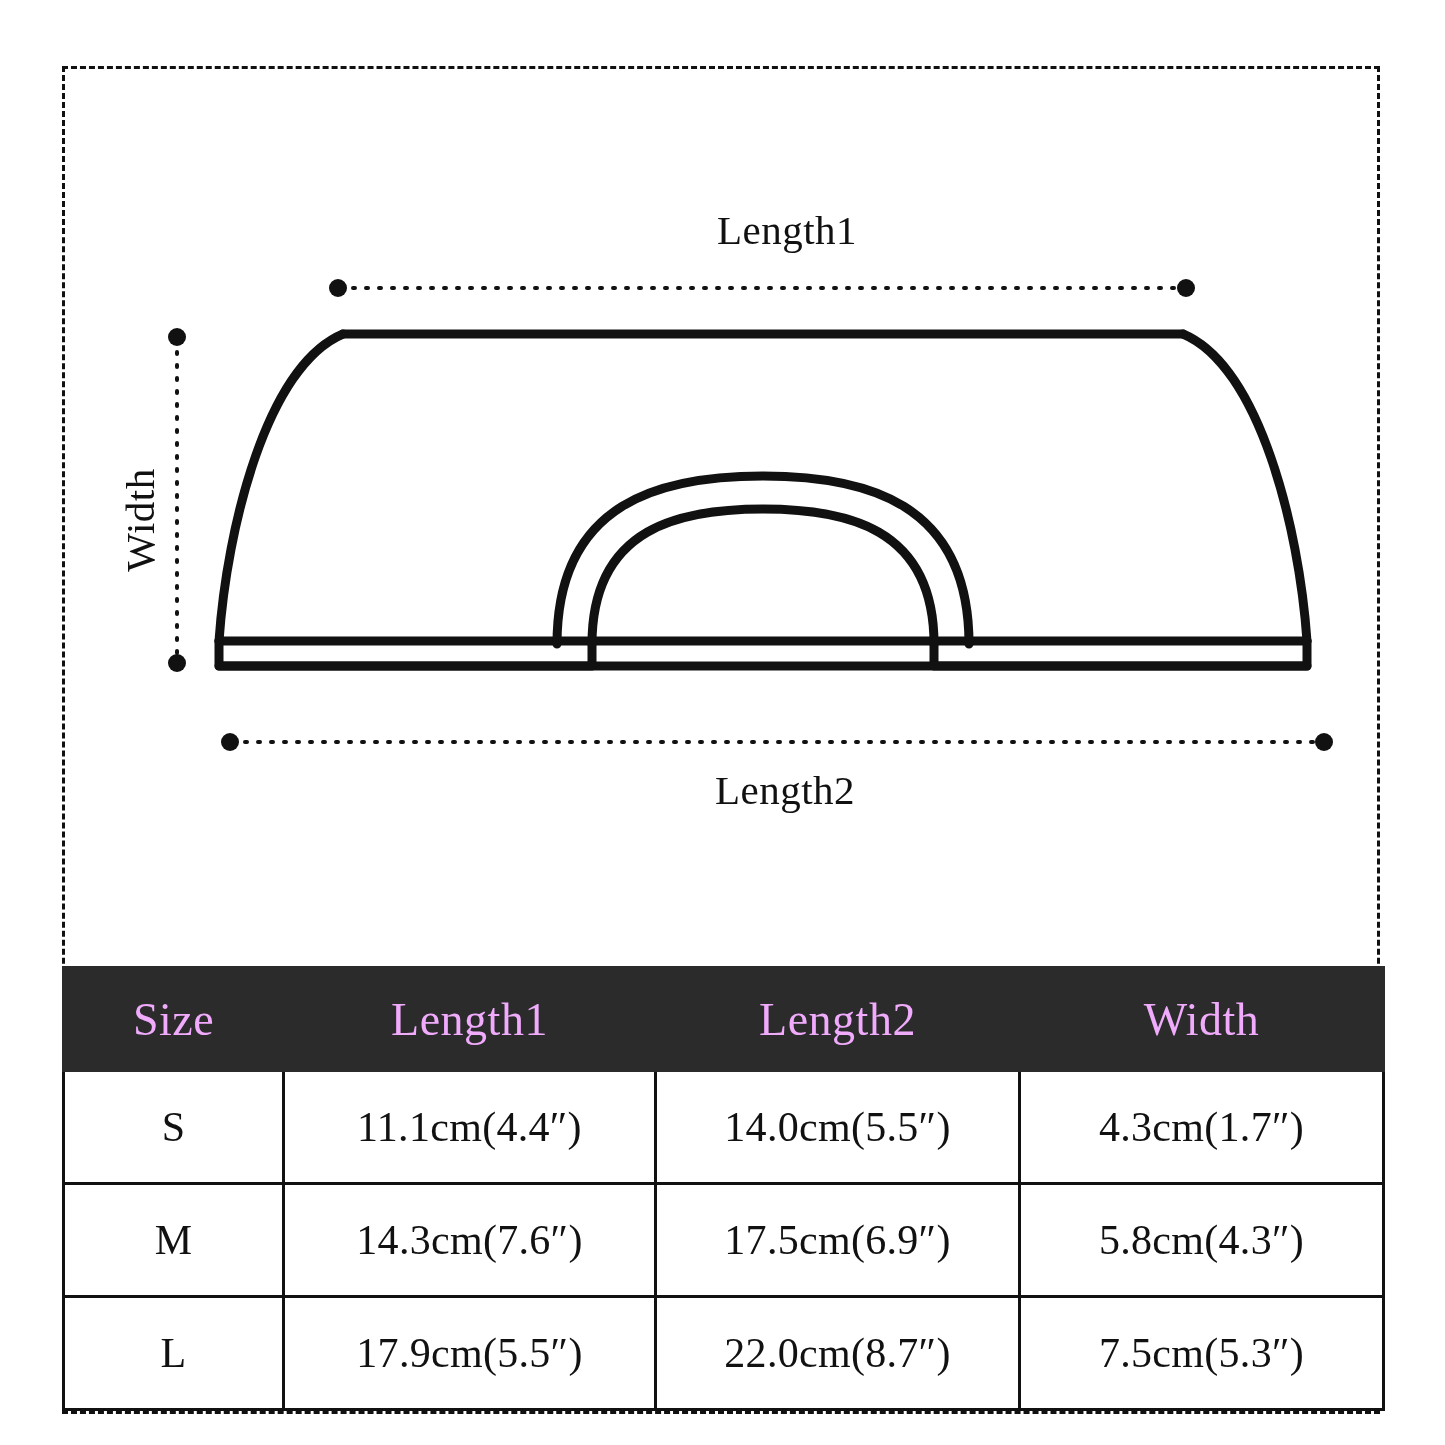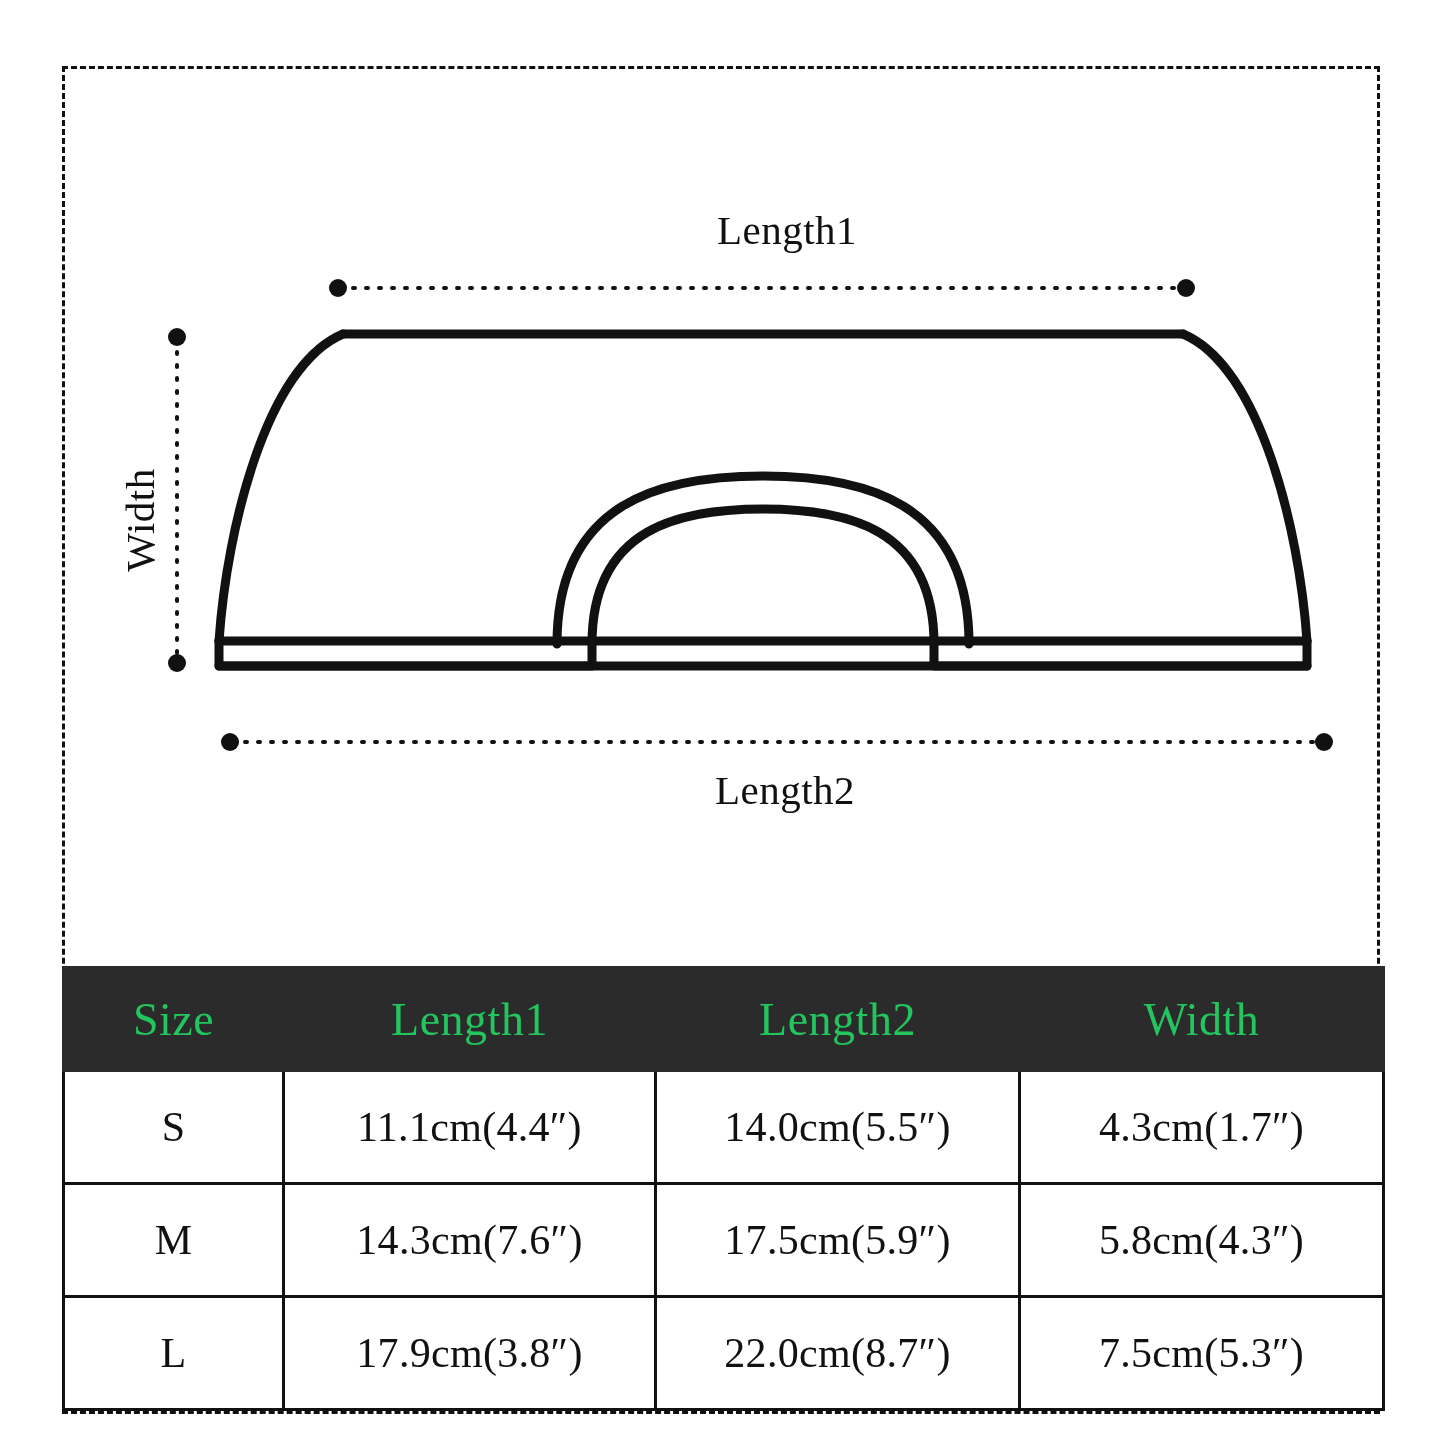--- a/index.html
+++ b/index.html
@@ -82,21 +82,21 @@
   }
   .size-table th, .size-table td {
     border: 3px solid #111111;
     text-align: center;
     font-family: "Liberation Serif", serif;
     font-weight: normal;
     color: #111111;
   }
   .size-table thead th {
     background: #2b2b2b;
-    color: #22c55e;
+    color: #f0abfc;
     border-color: #2b2b2b;
     font-size: 46px;
     height: 98px;
     letter-spacing: 0.5px;
   }
   .size-table tbody td {
     font-size: 42px;
     height: 108px;
     background: #ffffff;
     letter-spacing: 0.3px;
@@ -181,25 +181,25 @@
     <tbody>
       <tr>
         <td>S</td>
         <td>11.1cm(4.4″)</td>
         <td>14.0cm(5.5″)</td>
         <td>4.3cm(1.7″)</td>
       </tr>
       <tr>
         <td>M</td>
         <td>14.3cm(7.6″)</td>
-        <td>17.5cm(5.9″)</td>
+        <td>17.5cm(6.9″)</td>
         <td>5.8cm(4.3″)</td>
       </tr>
       <tr>
         <td>L</td>
-        <td>17.9cm(3.8″)</td>
+        <td>17.9cm(5.5″)</td>
         <td>22.0cm(8.7″)</td>
         <td>7.5cm(5.3″)</td>
       </tr>
     </tbody>
   </table>
 
 </div>
 
 </body></html>

